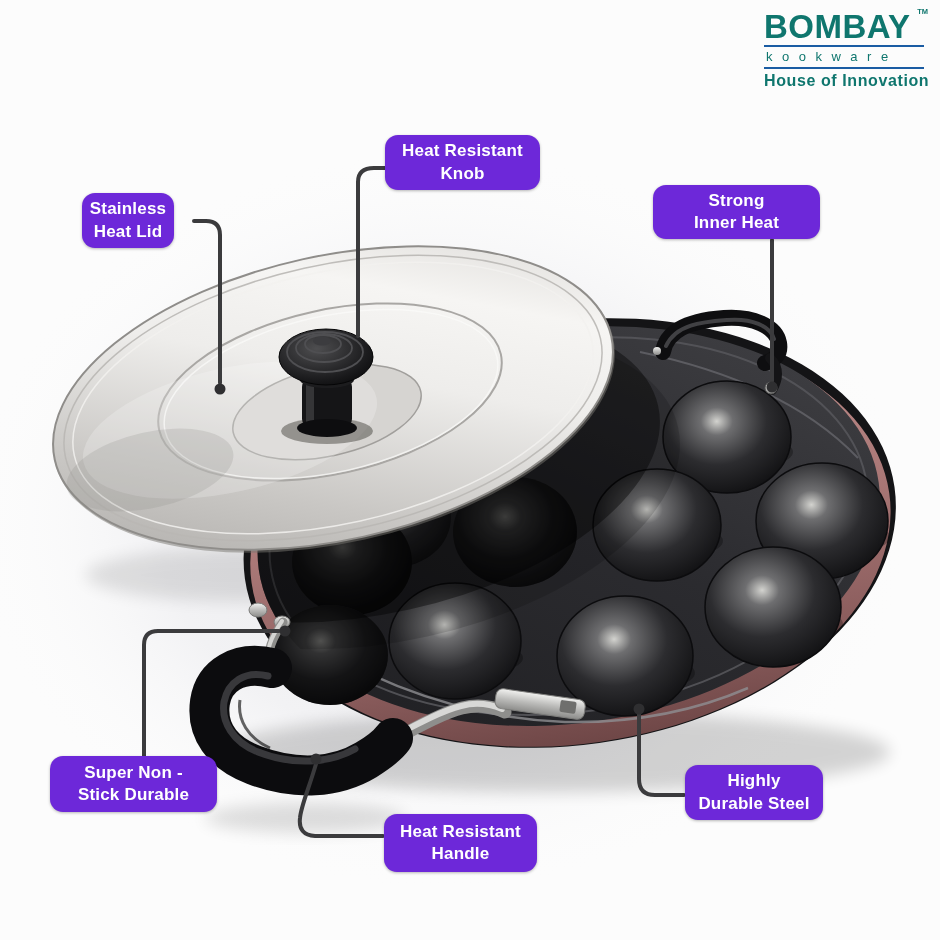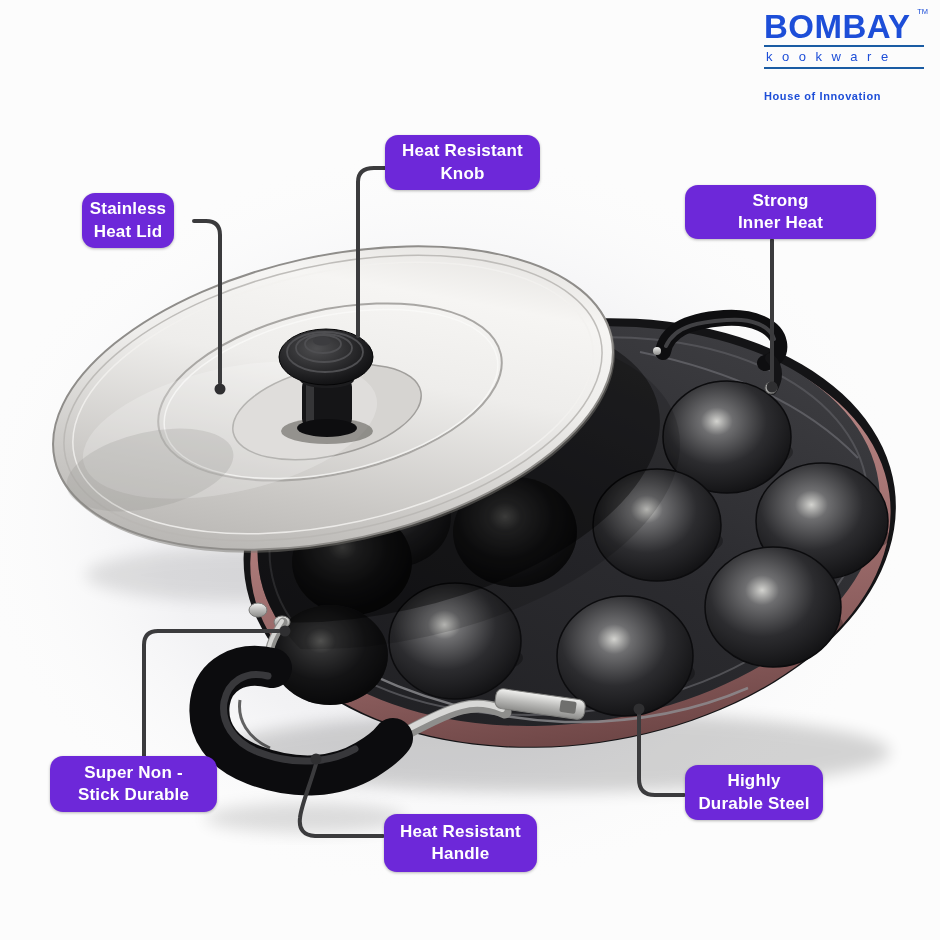--- a/index.html
+++ b/index.html
@@ -7,34 +7,34 @@
          font-family:"Liberation Sans",sans-serif;background:#fcfcfc;}
   #artwork{position:absolute;left:0;top:0;width:940px;height:940px;}
   
   .callout{position:absolute;background:#6d28d9;color:#fff;border-radius:13px;
            display:flex;flex-direction:column;align-items:center;justify-content:center;
            font-weight:700;font-size:17px;line-height:1.3;letter-spacing:.2px;
            text-align:center;box-shadow:0 1px 3px rgba(0,0,0,.28);z-index:5;}
   .callout span{display:block;white-space:nowrap;}
   #c-lid    {left:82px;  top:193px; width:92px; height:55px;}
   #c-knob   {left:385px; top:135px; width:155px; height:55px;}
-  #c-rivet  {left:685px; top:185px; width:191px; height:54px;}
+  #c-rivet  {left:653px; top:185px; width:167px; height:54px;}
   #c-coat   {left:50px;  top:756px; width:167px; height:56px;}
   #c-handle {left:384px; top:814px; width:153px; height:58px;}
   #c-body   {left:685px; top:765px; width:138px; height:55px;}
   
-  #logo{position:absolute;right:16px;top:10px;width:160px;z-index:5;color:#1d4ed8;}
+  #logo{position:absolute;right:16px;top:10px;width:160px;z-index:5;color:#0f766e;}
   #logo .brand-row{position:relative;display:block;}
   #logo .brand{font-size:33px;font-weight:700;letter-spacing:.5px;line-height:1;
                display:inline-block;}
-  #logo .tm{position:absolute;right:-4px;top:-3px;font-size:7.5px;font-weight:400;}
+  #logo .tm{position:absolute;right:-4px;top:-3px;font-size:7.5px;font-weight:700;}
   #logo .rule{border-top:2px solid #1a5ca3;margin:2px 0;}
   #logo .sub{font-size:13px;font-weight:400;letter-spacing:9.5px;padding-left:2px;
              white-space:nowrap;overflow:hidden;line-height:1.2;}
-  #logo .tagline{font-size:11px;font-weight:700;letter-spacing:.6px;margin-top:21px;
+  #logo .tagline{font-size:16px;font-weight:700;letter-spacing:.6px;margin-top:3px;
                  white-space:nowrap;}
 </style>
 </head>
 <body>
 
 <div id="stage">
 
   <svg id="artwork" viewBox="0 0 940 940">
     <defs>
       <linearGradient id="metalLid" x1="0" y1="1" x2="0.85" y2="0">

